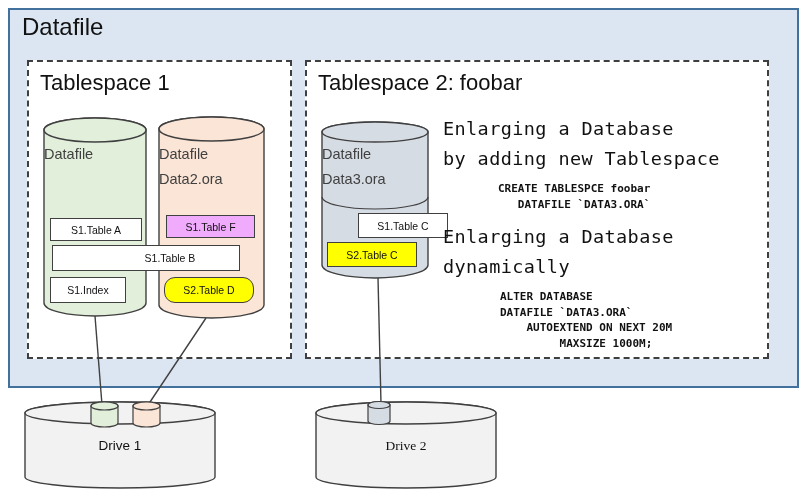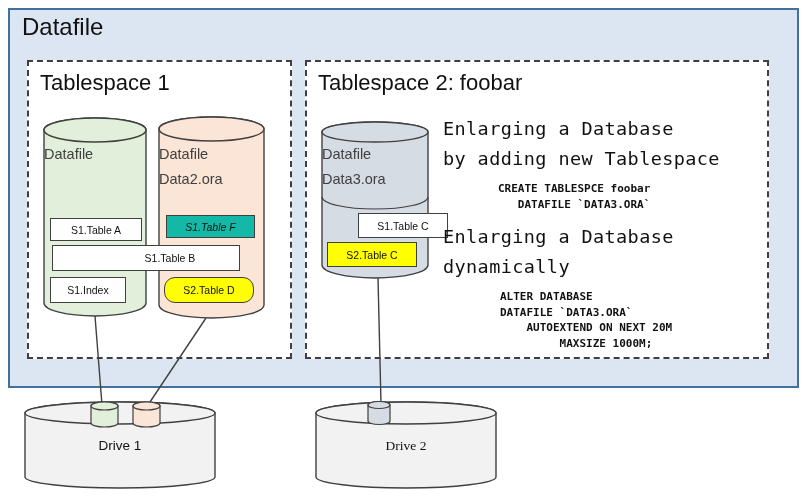--- a/index.html
+++ b/index.html
@@ -116,21 +116,21 @@
   <div class="abs cyl-label lbl-d2">
     <div>Datafile</div>
     <div>Data2.ora</div>
   </div>
   <div class="abs cyl-label lbl-d3">
     <div>Datafile</div>
     <div>Data3.ora</div>
   </div>
 
   <div class="abs tbox tb-a" style="background-color: rgb(255, 255, 255);">S1.Table A</div>
-  <div class="abs tbox tb-f" style="background-color: #14b8a6; font-style: italic;">S1.Table F</div>
+  <div class="abs tbox tb-f" style="background-color: #f0abfc;">S1.Table F</div>
   <div class="abs tbox tb-b" style="background-color: rgb(255, 255, 255); padding-left: 48px;">S1.Table B</div>
   <div class="abs tbox tb-i" style="background-color: rgb(255, 255, 255);">S1.Index</div>
   <div class="abs tbox tb-d" style="background-color: rgb(255, 255, 0);">S2.Table D</div>
   <div class="abs tbox tb-c1" style="background-color: rgb(255, 255, 255);">S1.Table C</div>
   <div class="abs tbox tb-c2" style="background-color: rgb(255, 255, 0);">S2.Table C</div>
 
   <div class="abs heading hd1">
     <div>Enlarging a Database</div>
     <div>by adding new Tablespace</div>
   </div>

